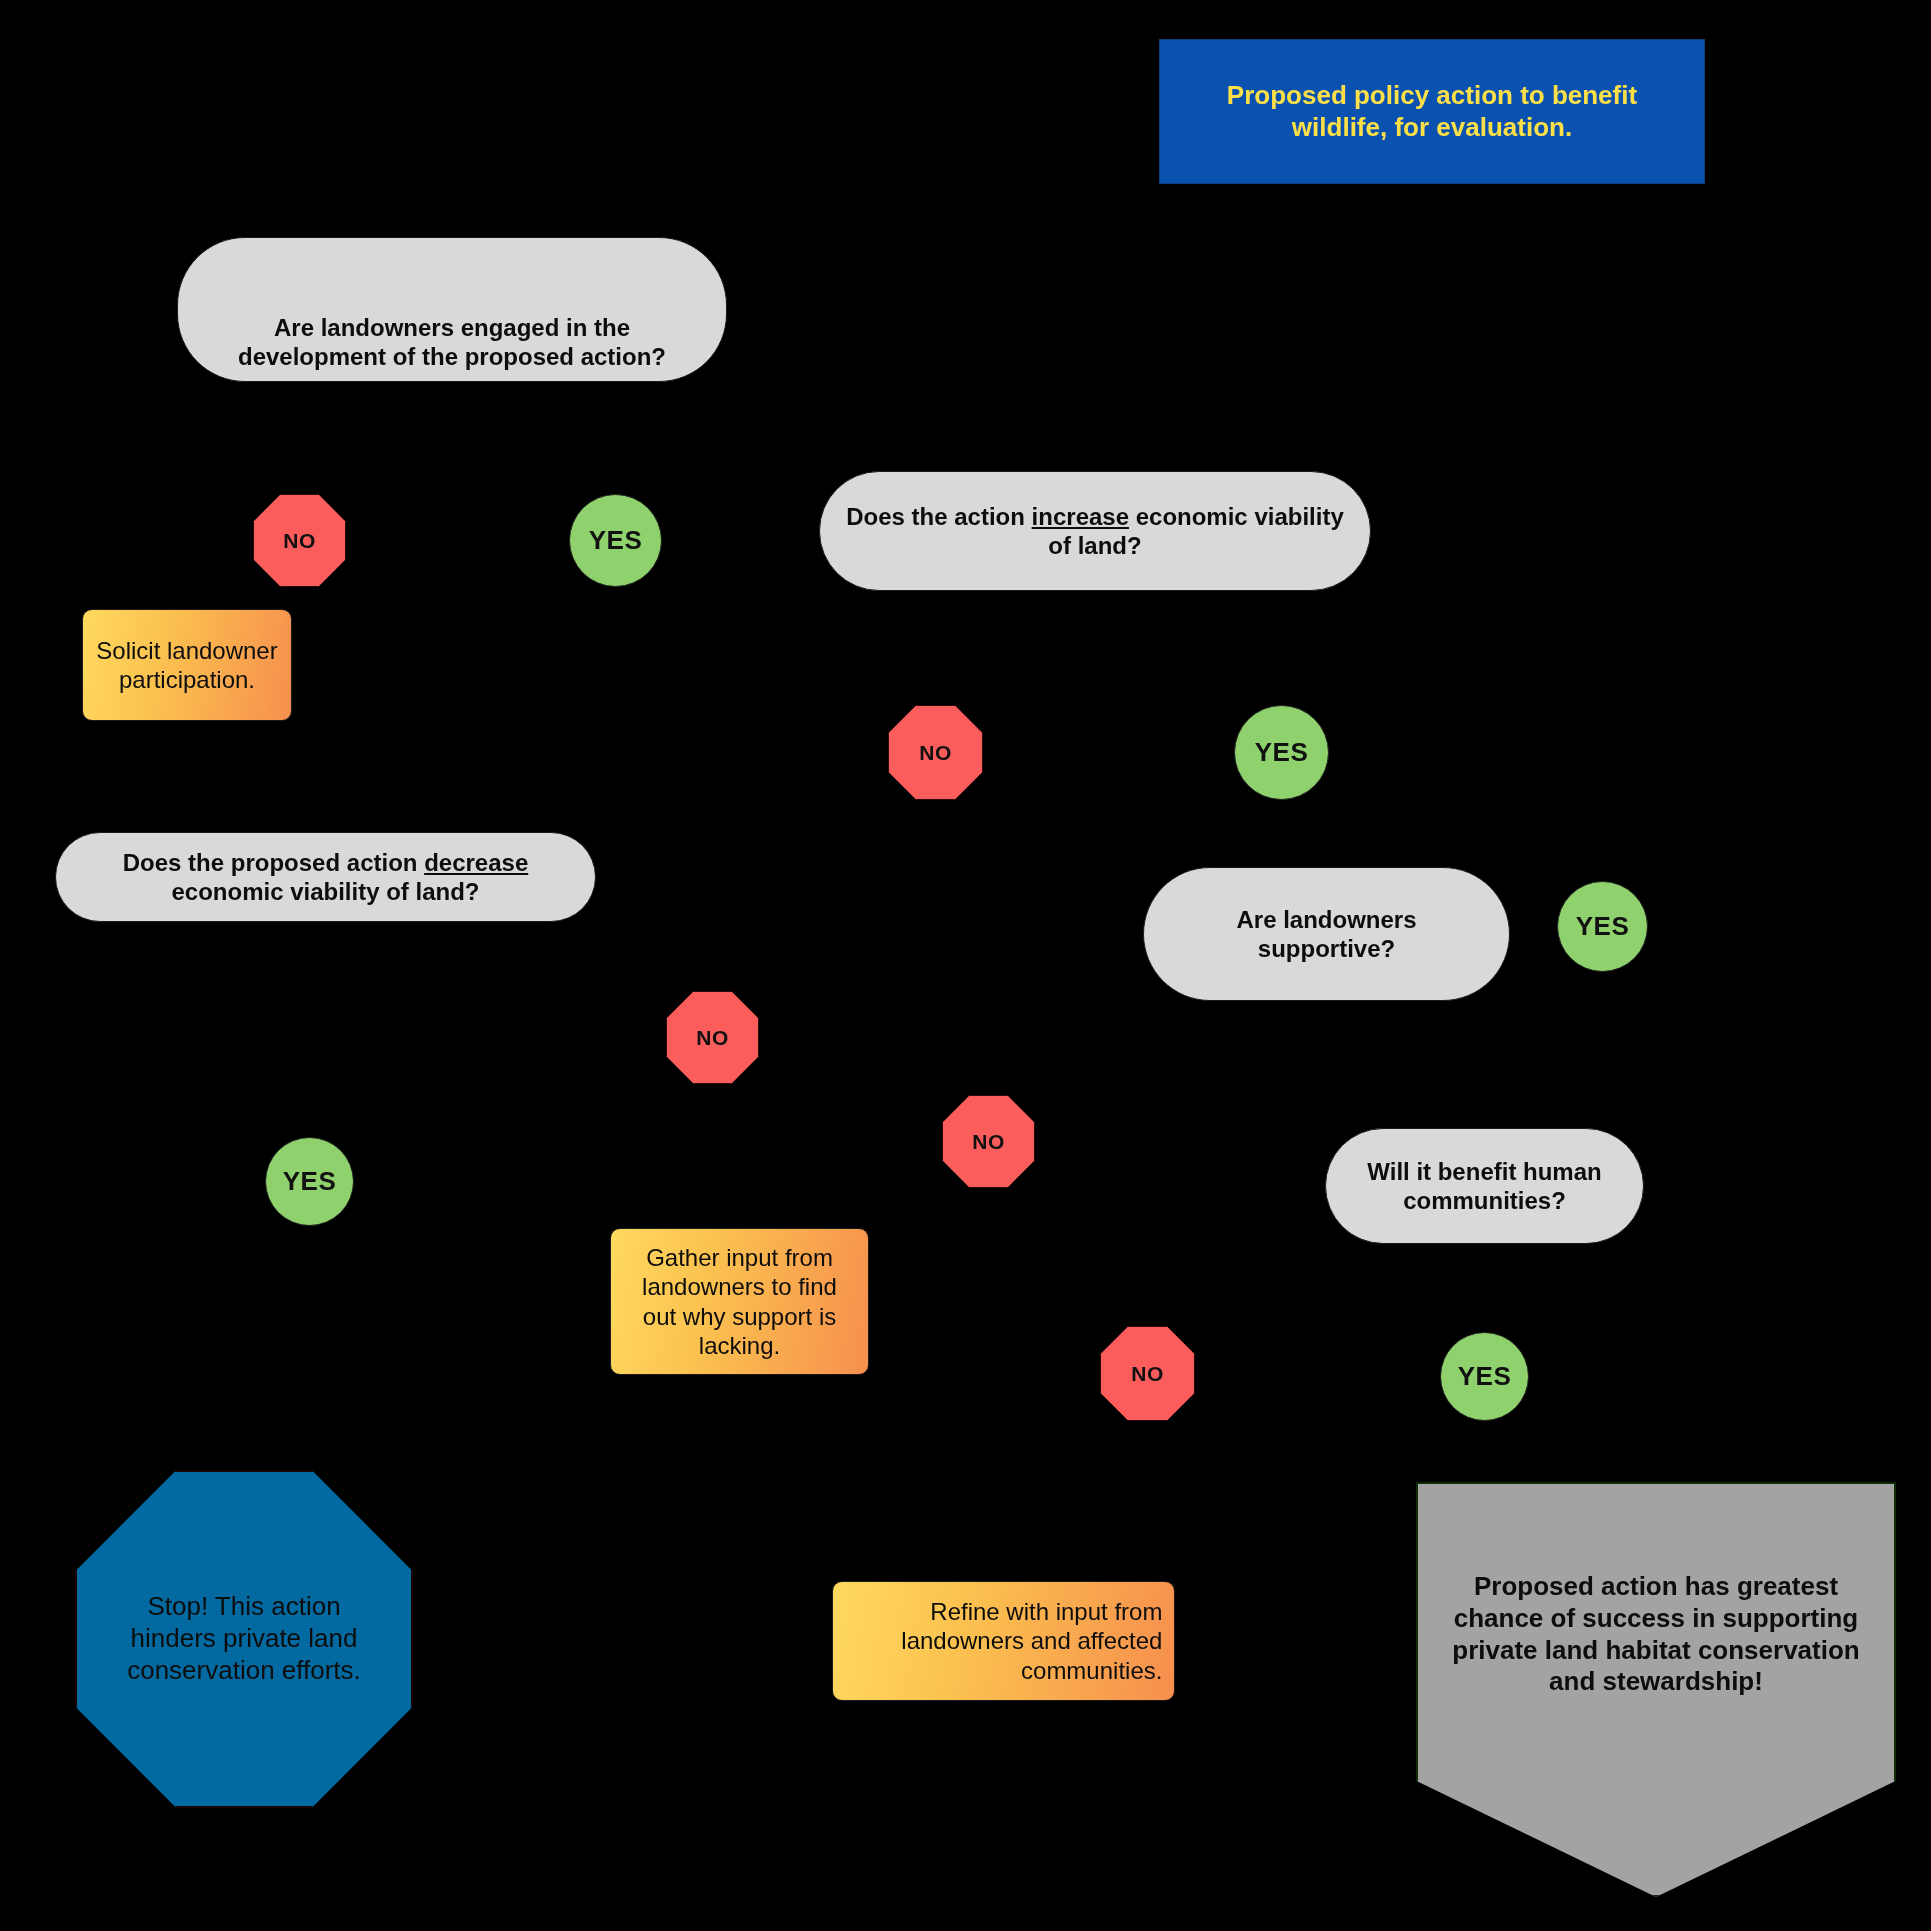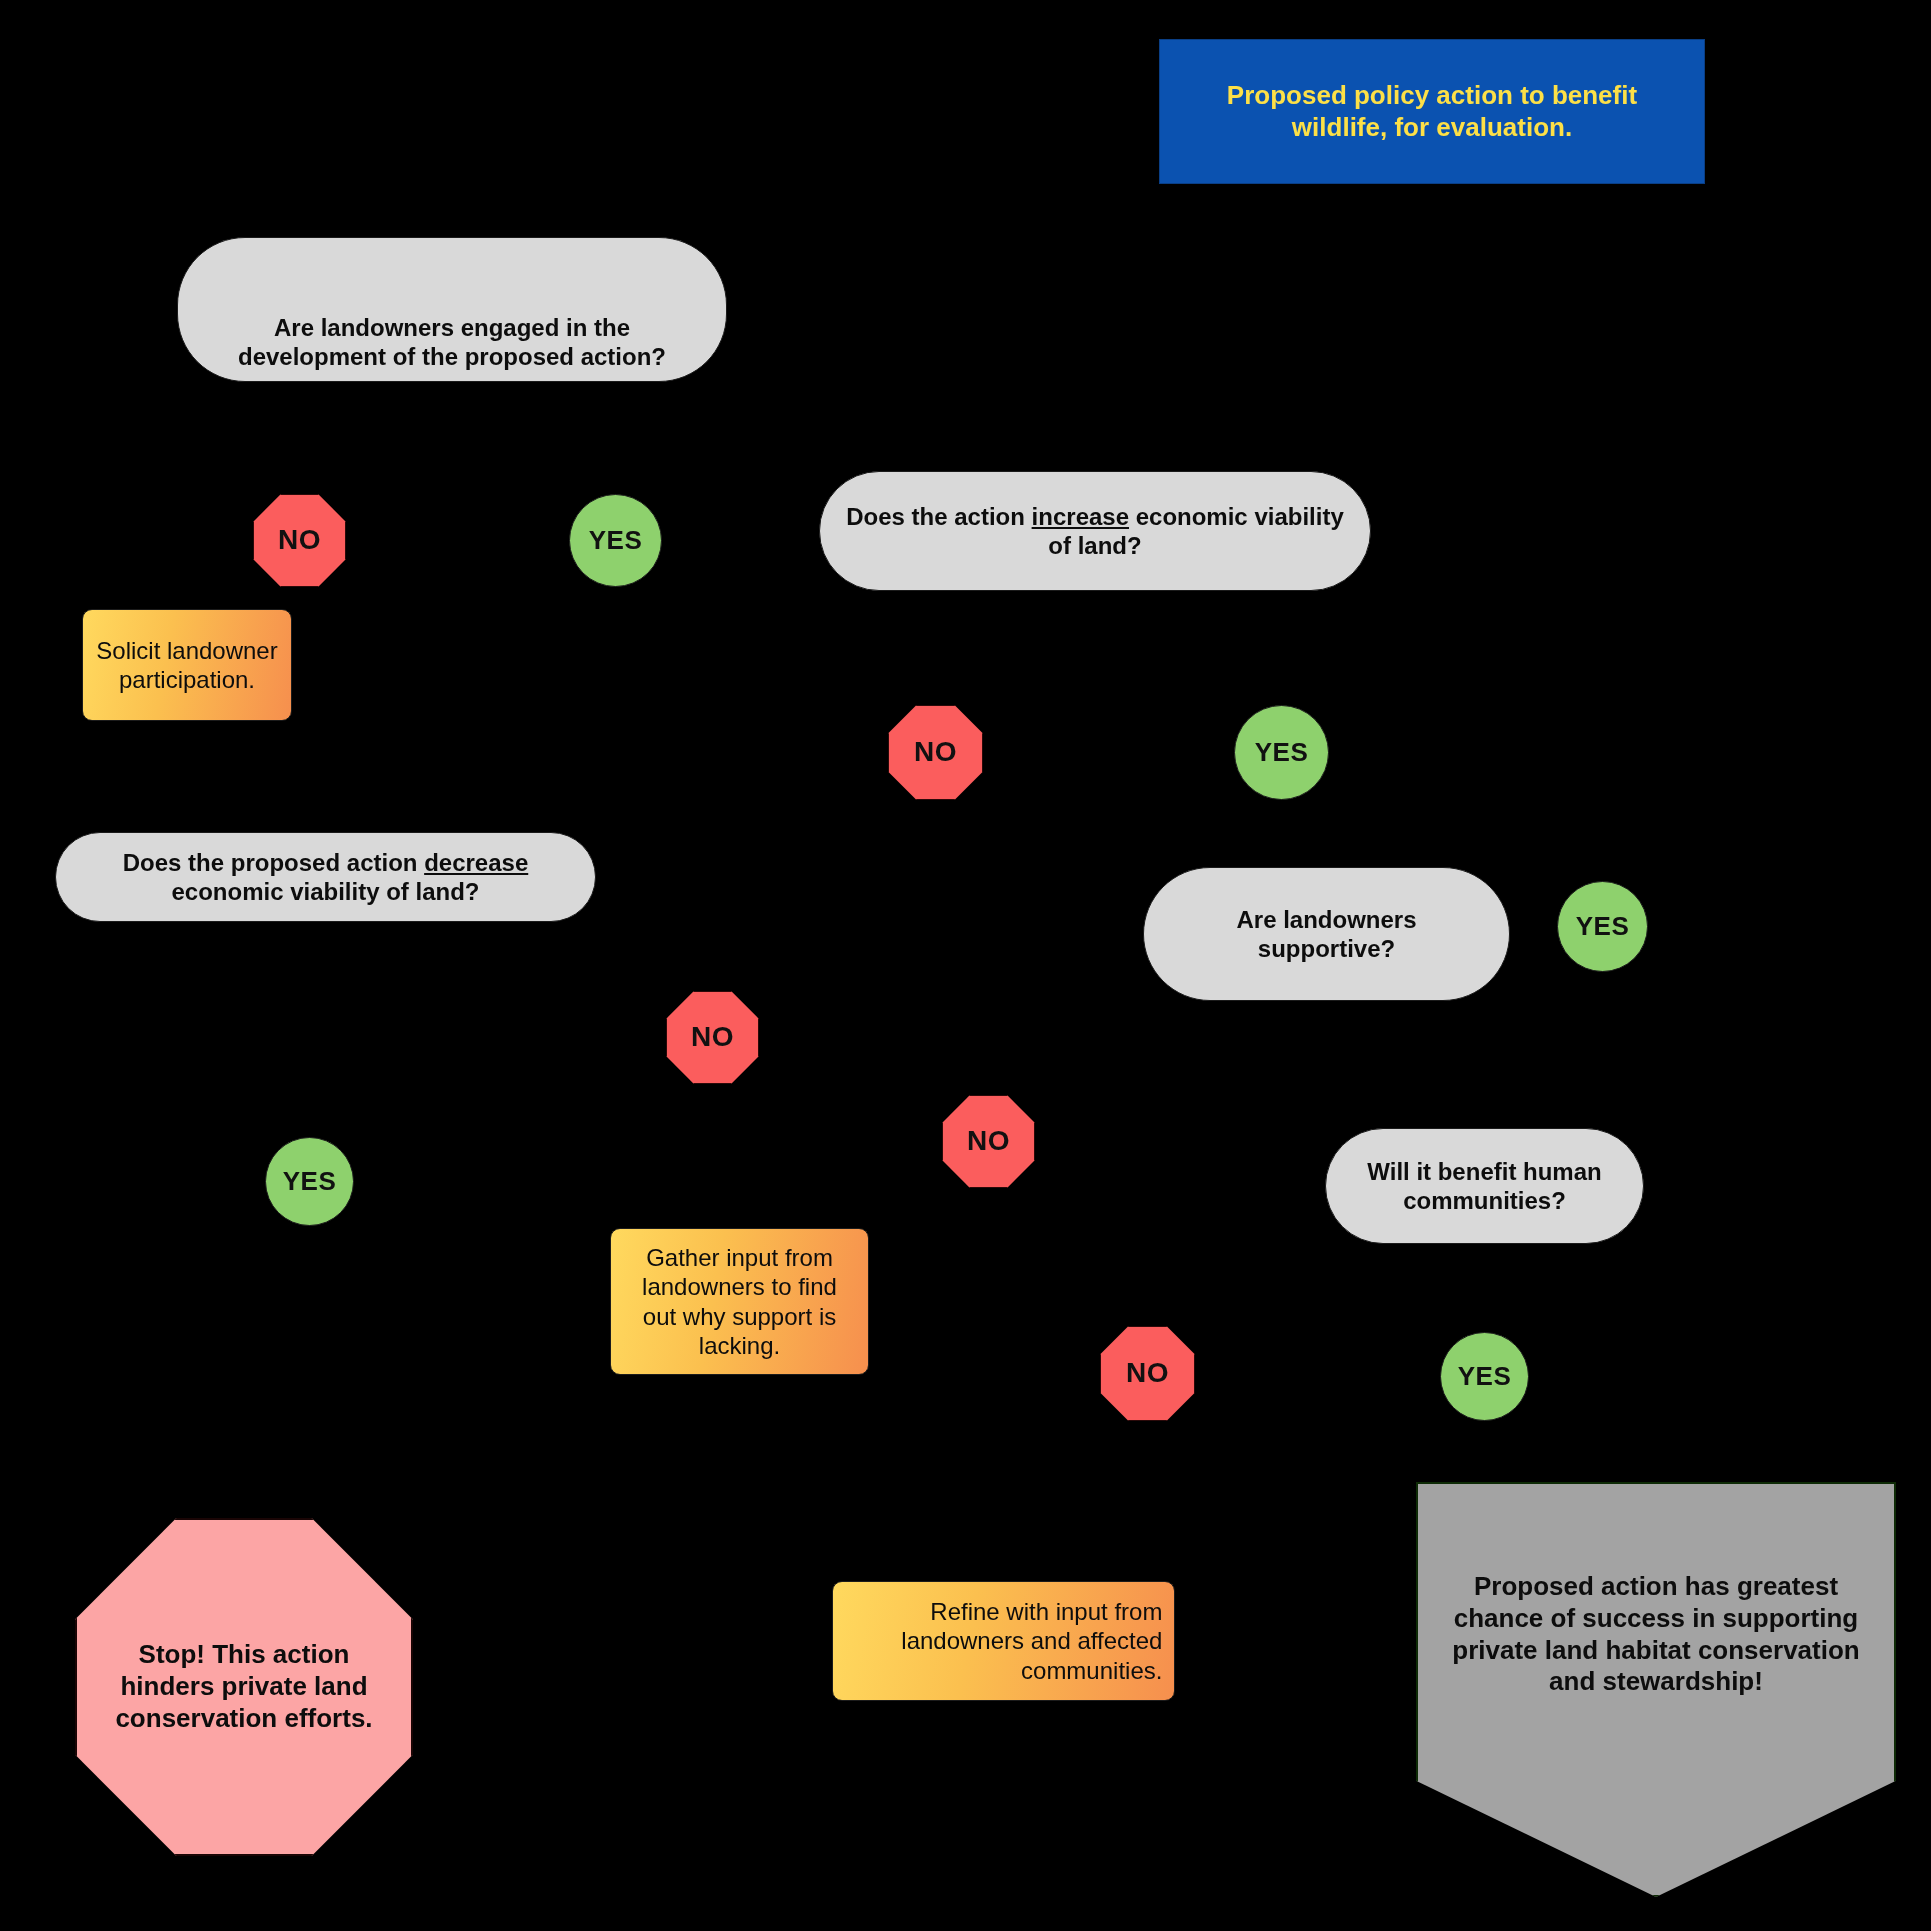--- a/index.html
+++ b/index.html
@@ -68,36 +68,35 @@
     border-radius: 50%;
     font-size: 26px;
     font-weight: 700;
     letter-spacing: 0.5px;
   }
 
   
   .no-octagon {
     background: #fb5d5d;
     border: 1.9px solid #2a0909;
-    font-size: 28px;
+    font-size: 21px;
     font-weight: 700;
     letter-spacing: 0.5px;
     clip-path: polygon(30% 0%, 70% 0%, 100% 30%, 100% 70%, 70% 100%, 30% 100%, 0% 70%, 0% 30%);
   }
 
   
   .stop-octagon {
-    background: #fca5a5;
+    background: #0369a1;
     border: 2.9px solid #1a0505;
     font-size: 26px;
-    font-weight: 700;
+    font-weight: 400;
     padding: 25px;
     clip-path: polygon(30% 0%, 70% 0%, 100% 30%, 100% 70%, 70% 100%, 30% 100%, 0% 70%, 0% 30%);
     color: #0d0d0d;
-    margin-top: 48px;
   }
 
   
   .success-banner {
     background: #a3a3a3;
     border: 2.9px solid #0e2b06;
     font-size: 26px;
     font-weight: 700;
     padding: 19.3px 25px 116px 25px;
     align-items: flex-start;

